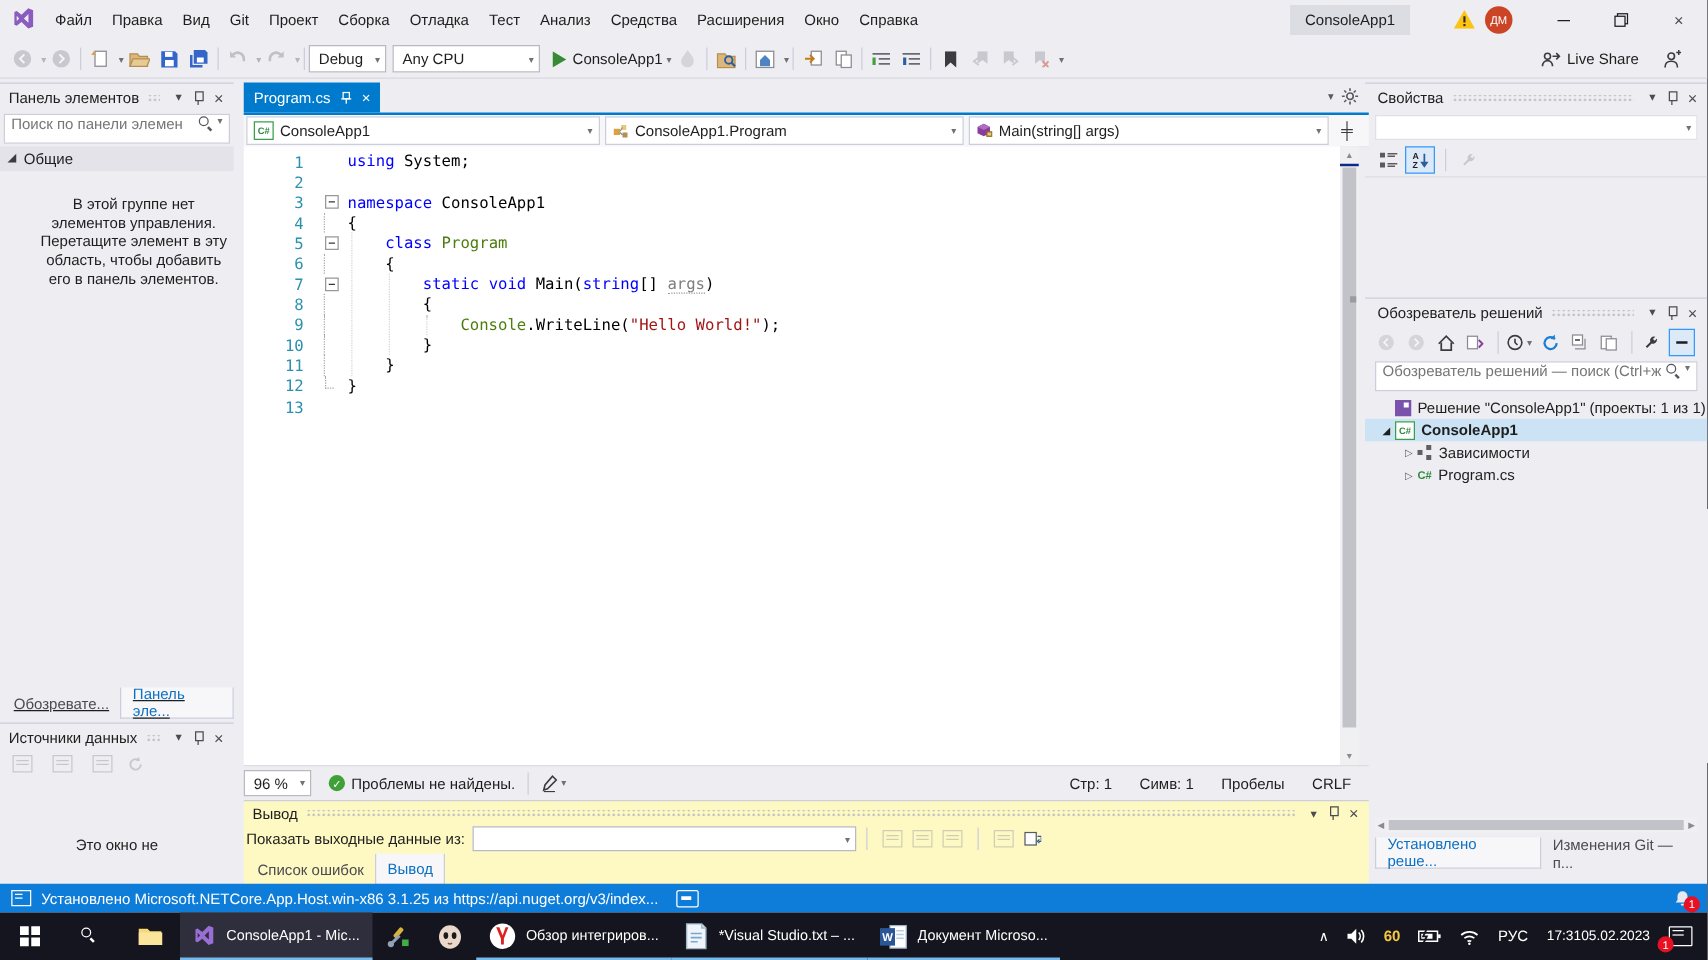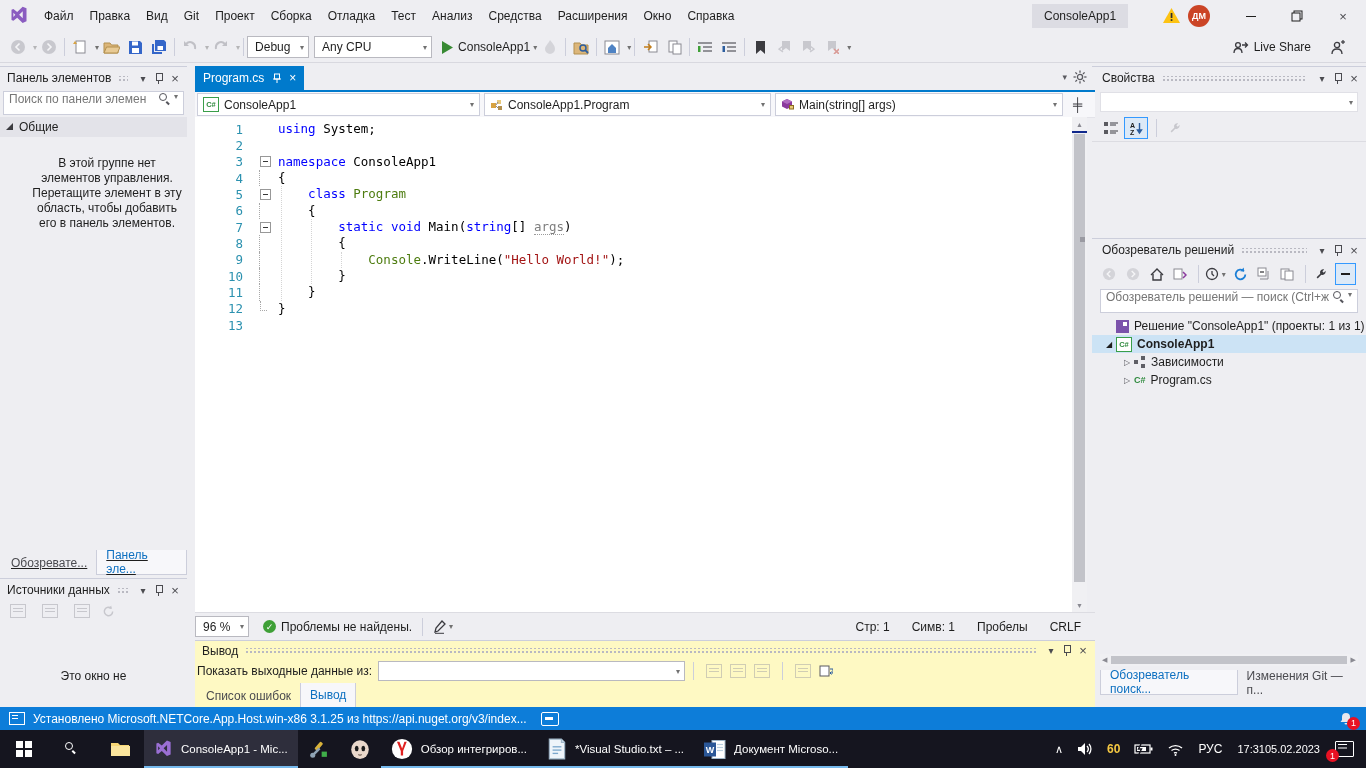--- a/index.html
+++ b/index.html
@@ -18,21 +18,21 @@
   
   .pin{position:relative;width:12px;height:13px;display:inline-block;}
   .pin::before{content:"";position:absolute;left:3px;top:1px;width:5px;height:6px;border:1px solid #4b4b50;}
   .pin::after{content:"";position:absolute;left:5px;top:8px;width:1px;height:4px;background:#4b4b50;}
   .g-close::before{content:"×";font-size:13px;color:#4b4b50;}
   
   .titlebar{left:0;top:0;width:1366px;height:32px;background:#eeeef2;}
   .menu-item{padding:0 8px;height:32px;display:inline-flex;align-items:center;cursor:default;}
   .qsearch{left:790px;top:5px;width:222px;height:22px;background:#fff;border:1px solid #c8c8cf;display:flex;align-items:center;padding:0 6px;color:#767676;}
   .acct-chip{left:1032px;top:4px;height:24px;padding:0 12px;background:#dcdce3;display:flex;align-items:center;}
-  .avatar{left:1188px;top:5px;width:22px;height:22px;border-radius:50%;background:#cb4426;color:#fff;font-size:9px;font-weight:bold;display:flex;align-items:center;justify-content:center;}
+  .avatar{left:1188px;top:5px;width:22px;height:22px;border-radius:50%;background:#cb4426;color:#fff;font-size:9px;font-weight:normal;display:flex;align-items:center;justify-content:center;}
   .winbtn{width:46px;height:32px;display:flex;align-items:center;justify-content:center;color:#1e1e1e;}
   
   .toolbar{left:0;top:32px;width:1366px;height:31px;background:#eeeef2;border-bottom:1px solid #d8d8df;display:flex;align-items:center;padding-left:6px;box-sizing:border-box;}
   .tbtn{height:24px;min-width:22px;display:inline-flex;align-items:center;justify-content:center;margin:0 1px;}
   .combo{height:22px;background:#fff;border:1px solid #b9b9c0;display:inline-flex;align-items:center;padding:0 4px 0 7px;box-sizing:border-box;}
   .combo .dd{margin-left:auto;}
   .dis{opacity:.45;}
   
   .panel-hdr{height:22px;display:flex;align-items:center;padding:0 4px 0 7px;}
   .searchbox{height:22px;background:#fff;border:1px solid #cccedb;display:flex;padding:0 5px;color:#767676;overflow:hidden;white-space:nowrap;}
@@ -768,21 +768,21 @@
         </div>
     </div>
 
     <div class="abs hscroll" style="left:8px;top:588px;width:258px;">
       <span style="font-size:7px;color:#8a8a92;padding:0 2px;">◀</span>
         <div class="hthumb"></div>
         <span style="font-size:7px;color:#8a8a92;padding:0 2px;">▶</span>
     </div>
     <div class="abs flex" style="left:8px;top:604px;">
       <span class="tooltab on">
-          <span>Обозреватель поиск...</span>
+          <span>Установлено реше...</span>
         </span>
       <span class="tooltab">
           <span>Изменения Git — п...</span>
         </span>
     </div>
   </div>
 
   <div class="abs vstatus">
     <span class="outwin-ico"></span>
     <span>Установлено Microsoft.NETCore.App.Host.win-x86 3.1.25 из https://api.nuget.org/v3/index...</span>

